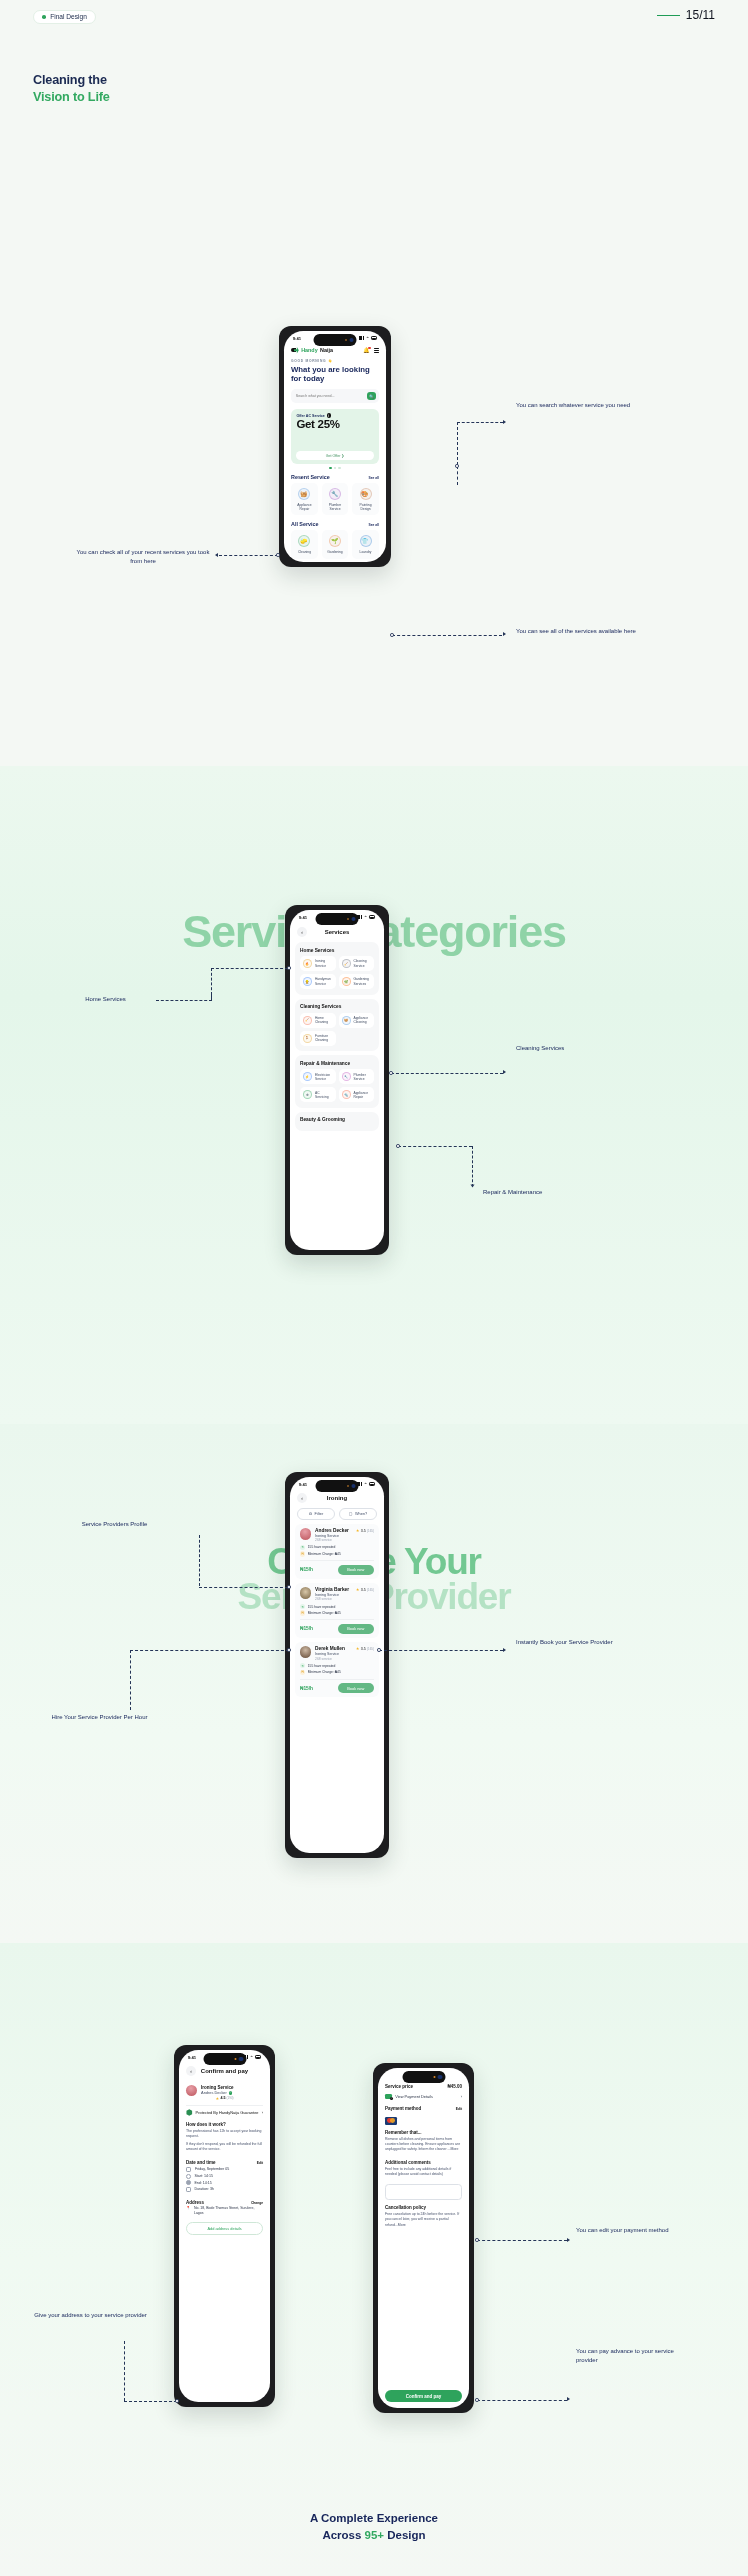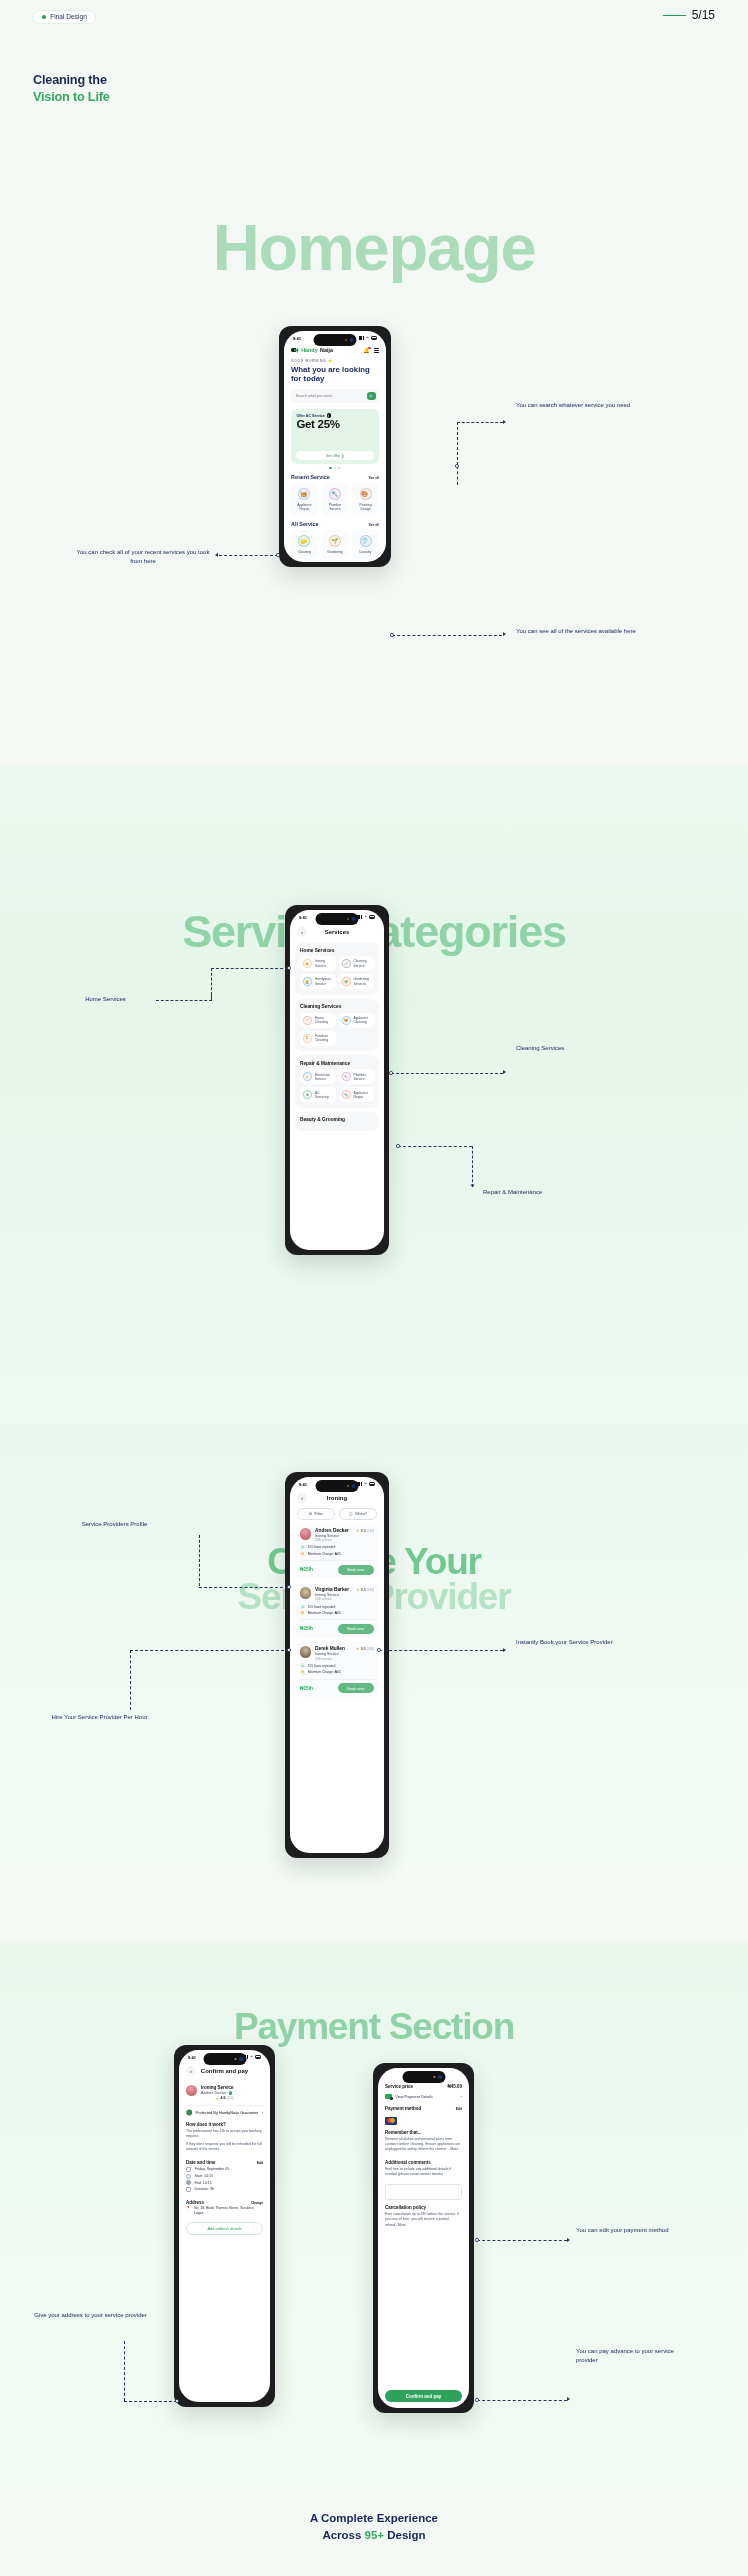--- a/index.html
+++ b/index.html
@@ -229,30 +229,29 @@
   <div class="bg-sec bg-cat"></div>
   <div class="bg-sec bg-prov"></div>
   <div class="bg-sec bg-pay"></div>
 
   <div class="badge">
     <span class="dot"></span>
     <span>Final Design</span>
   </div>
   <div class="pagenum">
     <span class="rule"></span>
-    <span>5/15</span>
+    <span>15/11</span>
   </div>
   <div class="intro">
     <h1>
       <span class="nv">Cleaning the</span><br>
       <span class="gr">Vision to Life</span>
     </h1>
   </div>
 
-  <div class="ghost g1">Homepage</div>
 
   <div class="phone" style="left:279px; top:326px; width:112px; height:241px;">
     <div class="screen">
       <div class="statusbar">
         <span>9:41</span>
         <div class="notch">
           <span class="sens"></span>
           <span class="cam"></span>
         </div>
         <span class="sb-right">
@@ -606,21 +605,20 @@
   <div class="anno l" style="left:516px; top:1638px; width:118px;">Instantly Book your Service Provider</div>
   <div class="dashh" style="left:379px; top:1650px; width:124px;"></div>
   <div class="knob" style="left:377px; top:1648px;"></div>
   <div class="arrow rt" style="left:503px; top:1648px;"></div>
 
   <div class="anno c" style="left:36px; top:1713px; width:127px;">Hire Your Service Provider Per Hour</div>
   <div class="dashv" style="left:130px; top:1650px; height:60px;"></div>
   <div class="dashh" style="left:130px; top:1650px; width:159px;"></div>
   <div class="knob" style="left:287px; top:1648px;"></div>
 
-  <div class="ghost g4">Payment Section</div>
 
   <div class="phone" style="left:174px; top:2045px; width:101px; height:362px;">
     <div class="screen">
       <div class="statusbar">
         <span>9:41</span>
         <div class="notch">
             <span class="sens"></span>
             <span class="cam"></span>
           </div>
         <span class="sb-right">

